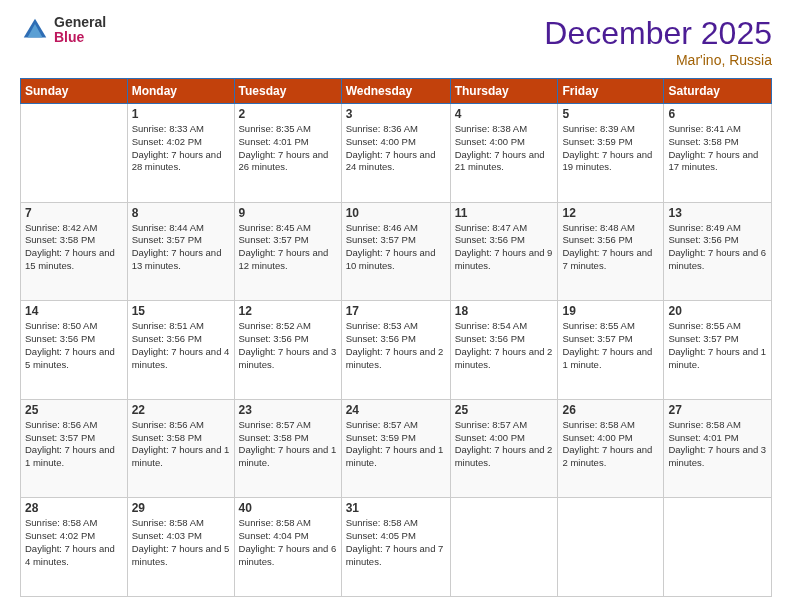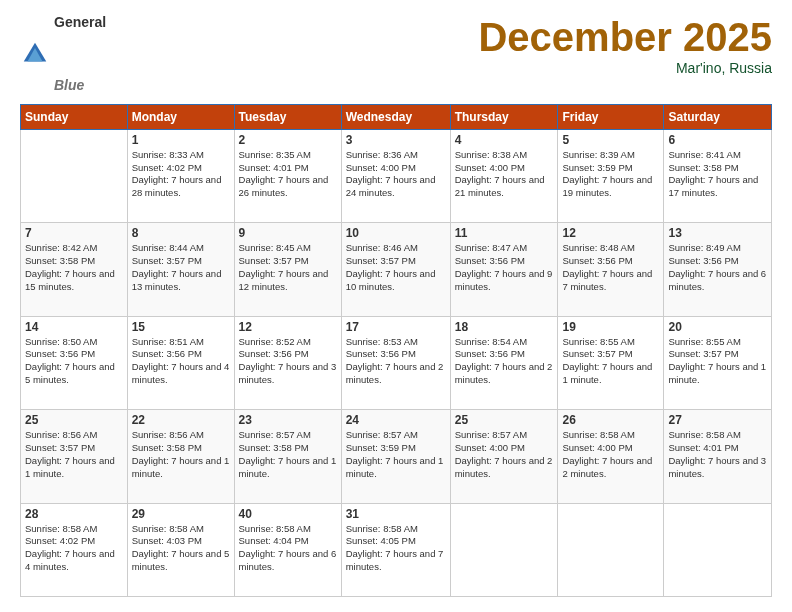--- a/index.html
+++ b/index.html
@@ -25,49 +25,47 @@
     }
     .logo {
       display: flex;
       align-items: center;
       gap: 2px;
     }
     .logo-text {
       display: flex;
       flex-direction: column;
       line-height: 1.1;
-      gap: 48px;
     }
     .logo-general {
       font-size: 14px;
       font-weight: bold;
       color: #333;
     }
     .logo-blue {
       font-size: 14px;
       font-weight: bold;
-      color: #737373;
-      font-style: italic;
+      color: #be185d;
     }
     .logo-icon {
       width: 30px;
       height: 30px;
       margin-right: 2px;
     }
     .title-block {
       text-align: right;
     }
     .month-title {
-      font-size: 40px;
-      font-weight: bold;
-      color: #a16207;
+      font-size: 32px;
+      font-weight: normal;
+      color: #4c1d95;
     }
     .location {
       font-size: 14px;
-      color: #14532d;
+      color: #a16207;
     }
     .calendar {
       width: 100%;
       border-collapse: collapse;
       flex: 1;
       font-size: 10px;
     }
     .calendar th {
       background-color: #2e6db4;
       color: #fff;

